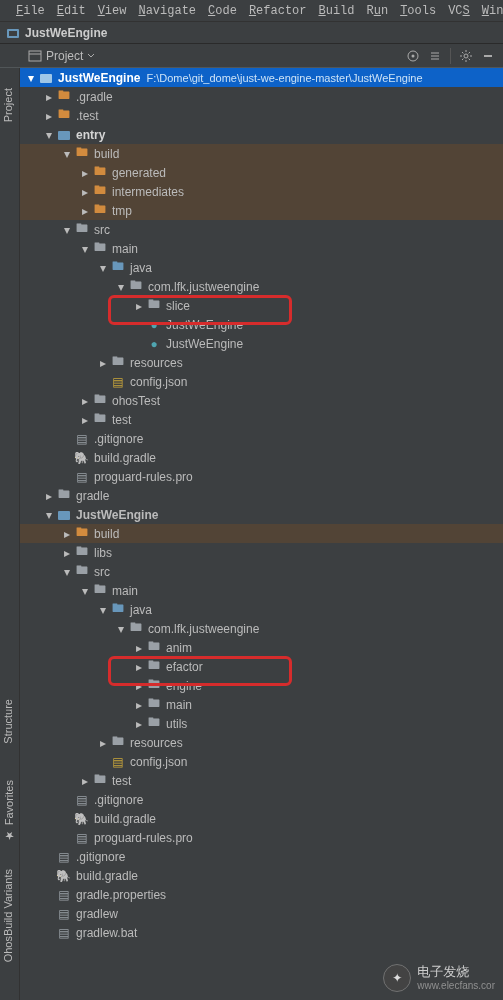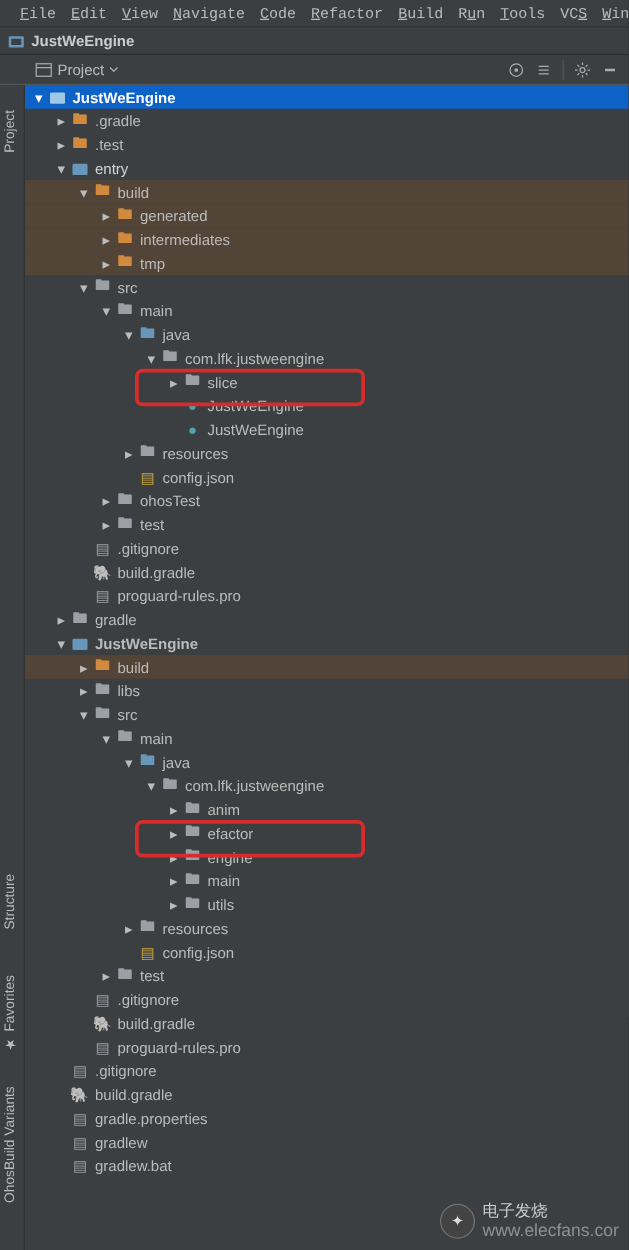--- a/index.html
+++ b/index.html
@@ -211,20 +211,21 @@
 
   <div class="tree-row selected">
     <span class="indent" style="width:4px"></span>
     <span class="arrow">▾</span>
     <span class="ticon">
         <svg width="14" height="14" viewBox="0 0 14 14">
           <rect x="1" y="3" width="12" height="9" rx="1" fill="#9fc7e8"></rect>
         </svg>
       </span>
     <span class="label"><b>JustWeEngine</b></span>
+    <span class="path-hint" style="color:#cde3f7">F:\Dome\git_dome\just-we-engine-master\JustWeEngine</span>
   </div>
 
   <div class="tree-row">
     <span class="indent" style="width:22px"></span>
       <span class="arrow">▸</span>
     <span class="ticon c-orange">🖿</span>
     <span class="label">.gradle</span>
   </div>
 
   <div class="tree-row">
@@ -235,21 +236,21 @@
   </div>
 
   <div class="tree-row">
     <span class="indent" style="width:22px"></span>
       <span class="arrow">▾</span>
     <span class="ticon">
         <svg width="14" height="14" viewBox="0 0 14 14">
           <rect x="1" y="3" width="12" height="9" rx="1" fill="#6897bb"></rect>
         </svg>
       </span>
-    <span class="label" style="color:#d5d5d5;font-weight:normal">entry</span>
+    <span class="label" style="color:#d5d5d5;font-weight:bold">entry</span>
   </div>
 
   <div class="tree-row highlight-box">
     <span class="indent" style="width:40px"></span>
       <span class="arrow">▾</span>
     <span class="ticon c-orange">🖿</span>
     <span class="label">build</span>
   </div>
   <div class="tree-row highlight-box">
     <span class="indent" style="width:58px"></span>
@@ -492,15 +493,15 @@
   </div>
 
   <div class="red-box" style="left:88px; top:227px; width:184px; height:30px;"></div>
   <div class="red-box" style="left:88px; top:588px; width:184px; height:30px;"></div>
 </div>
 
 <div class="watermark">
   <div class="wm-icon">✦</div>
   <div class="wm-text">
     <div>电子发烧</div>
-    <div style="font-size:14px;color:#999">www.elecfans.cor</div>
+    <div style="font-size:10px;color:#999">www.elecfans.cor</div>
   </div>
 </div>
 
 </body></html>

